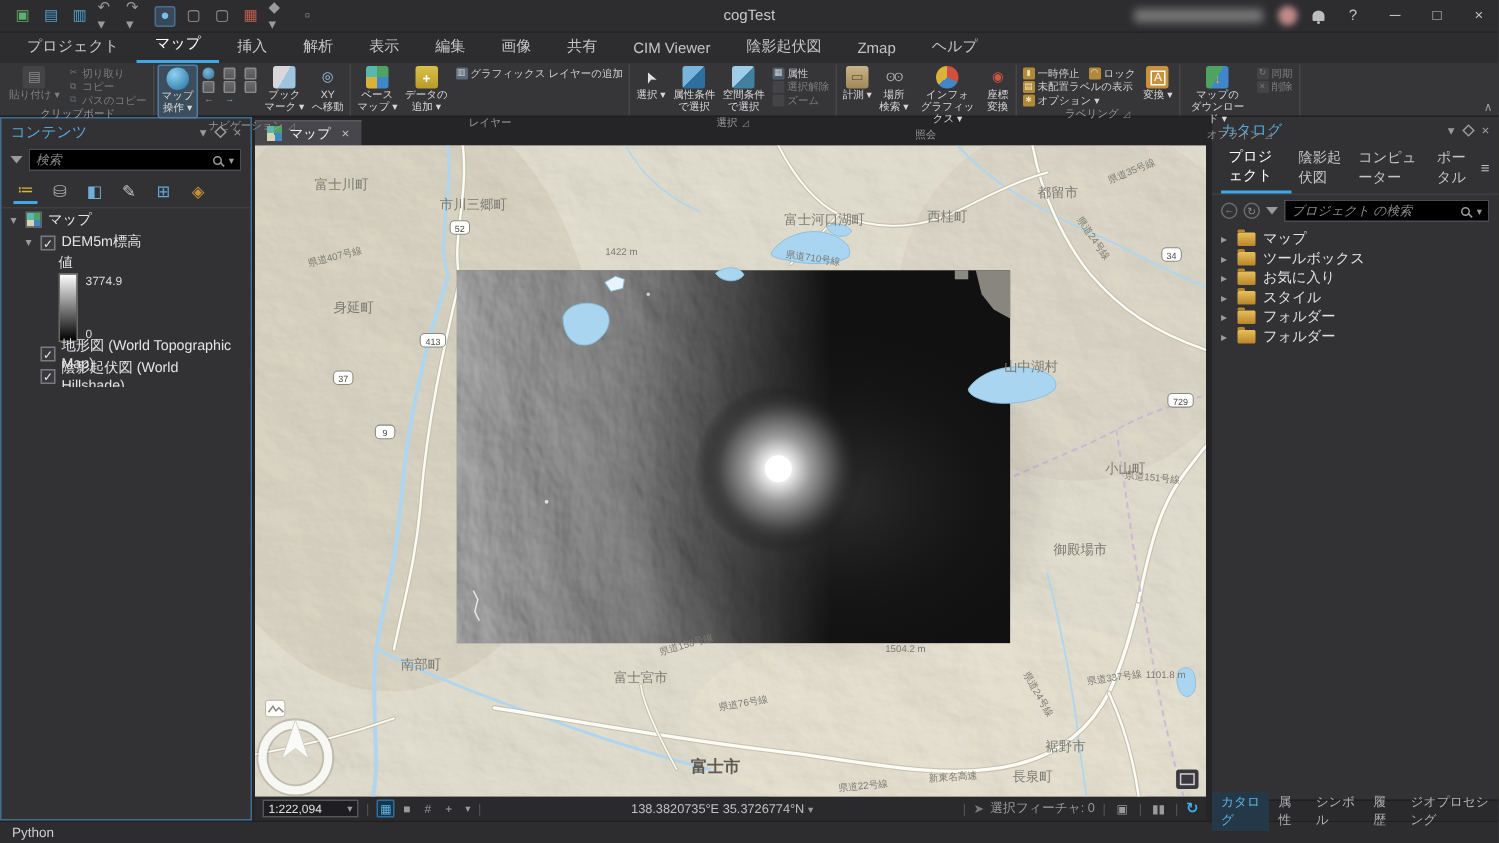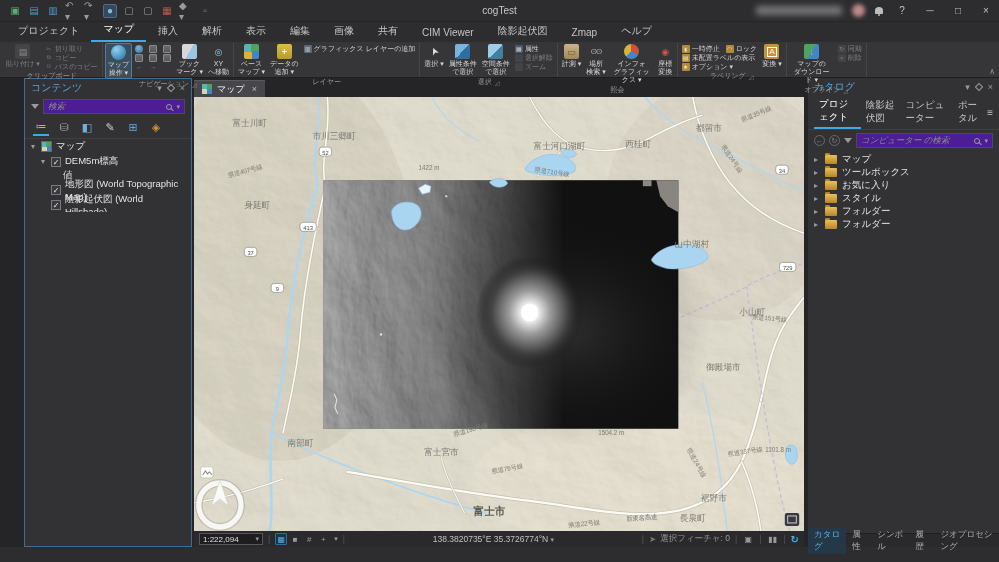--- a/index.html
+++ b/index.html
@@ -78,27 +78,27 @@
   .ic-taglock{background:#b08a3a;} .ic-taglock::after{content:"◠";color:#f0e0b0;}
   .ic-tagshow{background:#b08a3a;} .ic-tagshow::after{content:"▤";color:#f0e0b0;}
   .ic-taggear{background:#b08a3a;} .ic-taggear::after{content:"✱";color:#f0e0b0;font-size:5px;}
   .ic-convert{background:#c9913a;} .ic-convert::after{content:"A";color:#fff;font-size:8px;border:1px solid #fff;line-height:1;padding:0 1px;}
   .ic-mapdl{background:linear-gradient(120deg,#4da35f 50%,#3f87c9 50%);} .ic-mapdl::after{content:"↓";color:#f0a830;font-weight:bold;}
   .ic-sync{background:#55555a;} .ic-sync::after{content:"↻";font-size:6px;}
   .ic-del{background:#55555a;} .ic-del::after{content:"×";font-size:6px;}
 
   
   .main{display:flex;height:469px;background:#252527;}
-  .pane{background:#323235;display:flex;flex-direction:column;margin-left:24px;}
+  .pane{background:#323235;display:flex;flex-direction:column;}
   .pane-header{display:flex;align-items:center;height:18px;padding:0 6px;color:#58a6d8;font-size:10px;flex:none;}
   .pane-hbtns{margin-left:auto;display:flex;gap:6px;color:#9a9a9a;font-size:9px;align-items:center;}
   .pin{width:6px;height:6px;border:1px solid #9a9a9a;transform:rotate(45deg);display:inline-block;}
   .searchrow{display:flex;align-items:center;gap:4px;padding:2px 6px;flex:none;}
   .funnel{width:0;height:0;border-left:4px solid transparent;border-right:4px solid transparent;border-top:5px solid #9a9a9a;display:inline-block;}
-  .sbox{flex:1;height:15px;background:#4c1d95;border:1px solid #4c4c50;display:flex;align-items:center;padding:0 4px;gap:4px;}
+  .sbox{flex:1;height:15px;background:#000000;border:1px solid #4c4c50;display:flex;align-items:center;padding:0 4px;gap:4px;}
   .sbox .ph{flex:1;font-style:italic;color:#8a8a8a;font-size:8.5px;}
   .mag{width:6px;height:6px;border:1px solid #9a9a9a;border-radius:50%;position:relative;display:inline-block;flex:none;}
   .mag::after{content:"";position:absolute;width:4px;height:1px;background:#9a9a9a;transform:rotate(45deg);right:-3px;bottom:-1px;}
   .carot{color:#9a9a9a;font-size:7px;}
 
   
   #contents-pane{width:168px;border:1px solid #3f6e90;flex:none;}
   .ctabs{display:flex;gap:7px;padding:4px 8px 2px;border-bottom:1px solid #3f3f43;flex:none;}
   .ctab{width:16px;height:16px;display:flex;align-items:center;justify-content:center;font-size:11px;padding-bottom:2px;}
   .ctab.active{border-bottom:2px solid #3fa9e8;}
@@ -478,20 +478,27 @@
             <span class="mapicon"></span>
             <span>マップ</span>
           </div>
           <div class="trow" style="padding-left: 10px;">
             <span class="texp">▾</span>
             <span class="cb">✓</span>
             <span>DEM5m標高</span>
           </div>
           <div class="legend">
             <div class="lfield">値</div>
+            <div class="ramprow">
+              <div class="ramp"></div>
+              <div class="rampvals">
+                <div>3774.9</div>
+                <div>0</div>
+              </div>
+            </div>
           </div>
           <div class="trow" style="padding-left: 22px;">
             <span class="cb">✓</span>
             <span>地形図 (World Topographic Map)</span>
           </div>
           <div class="trow" style="padding-left: 22px;">
             <span class="cb">✓</span>
             <span>陰影起伏図 (World Hillshade)</span>
           </div>
         </div>
@@ -704,21 +711,21 @@
           <div class="cattab">陰影起伏図</div>
           <div class="cattab">コンピューター</div>
           <div class="cattab">ポータル</div>
           <span class="catmenu">≡</span>
         </div>
       <div class="catsearch">
         <span class="circbtn">←</span>
         <span class="circbtn">↻</span>
         <span class="funnel"></span>
         <div class="sbox">
-          <span class="ph">コンピューター の検索</span>
+          <span class="ph">プロジェクト の検索</span>
           <span class="mag"></span>
           <span class="carot">▾</span>
         </div>
       </div>
       <div class="catitems" id="catalog-items">
           <div class="catrow">
             <span class="texp">▸</span>
             <span class="folder"></span>
             <span>マップ</span>
           </div>
@@ -751,13 +758,16 @@
       <div class="docktabs" id="dock-tabs">
           <div class="docktab active">カタログ</div>
           <div class="docktab">属性</div>
           <div class="docktab">シンボル</div>
           <div class="docktab">履歴</div>
           <div class="docktab">ジオプロセシング</div>
         </div>
     </div>
   </div>
 
+  <div class="statusbar">
+    <span>Python</span>
+  </div>
 </div>
 
 </body></html>

